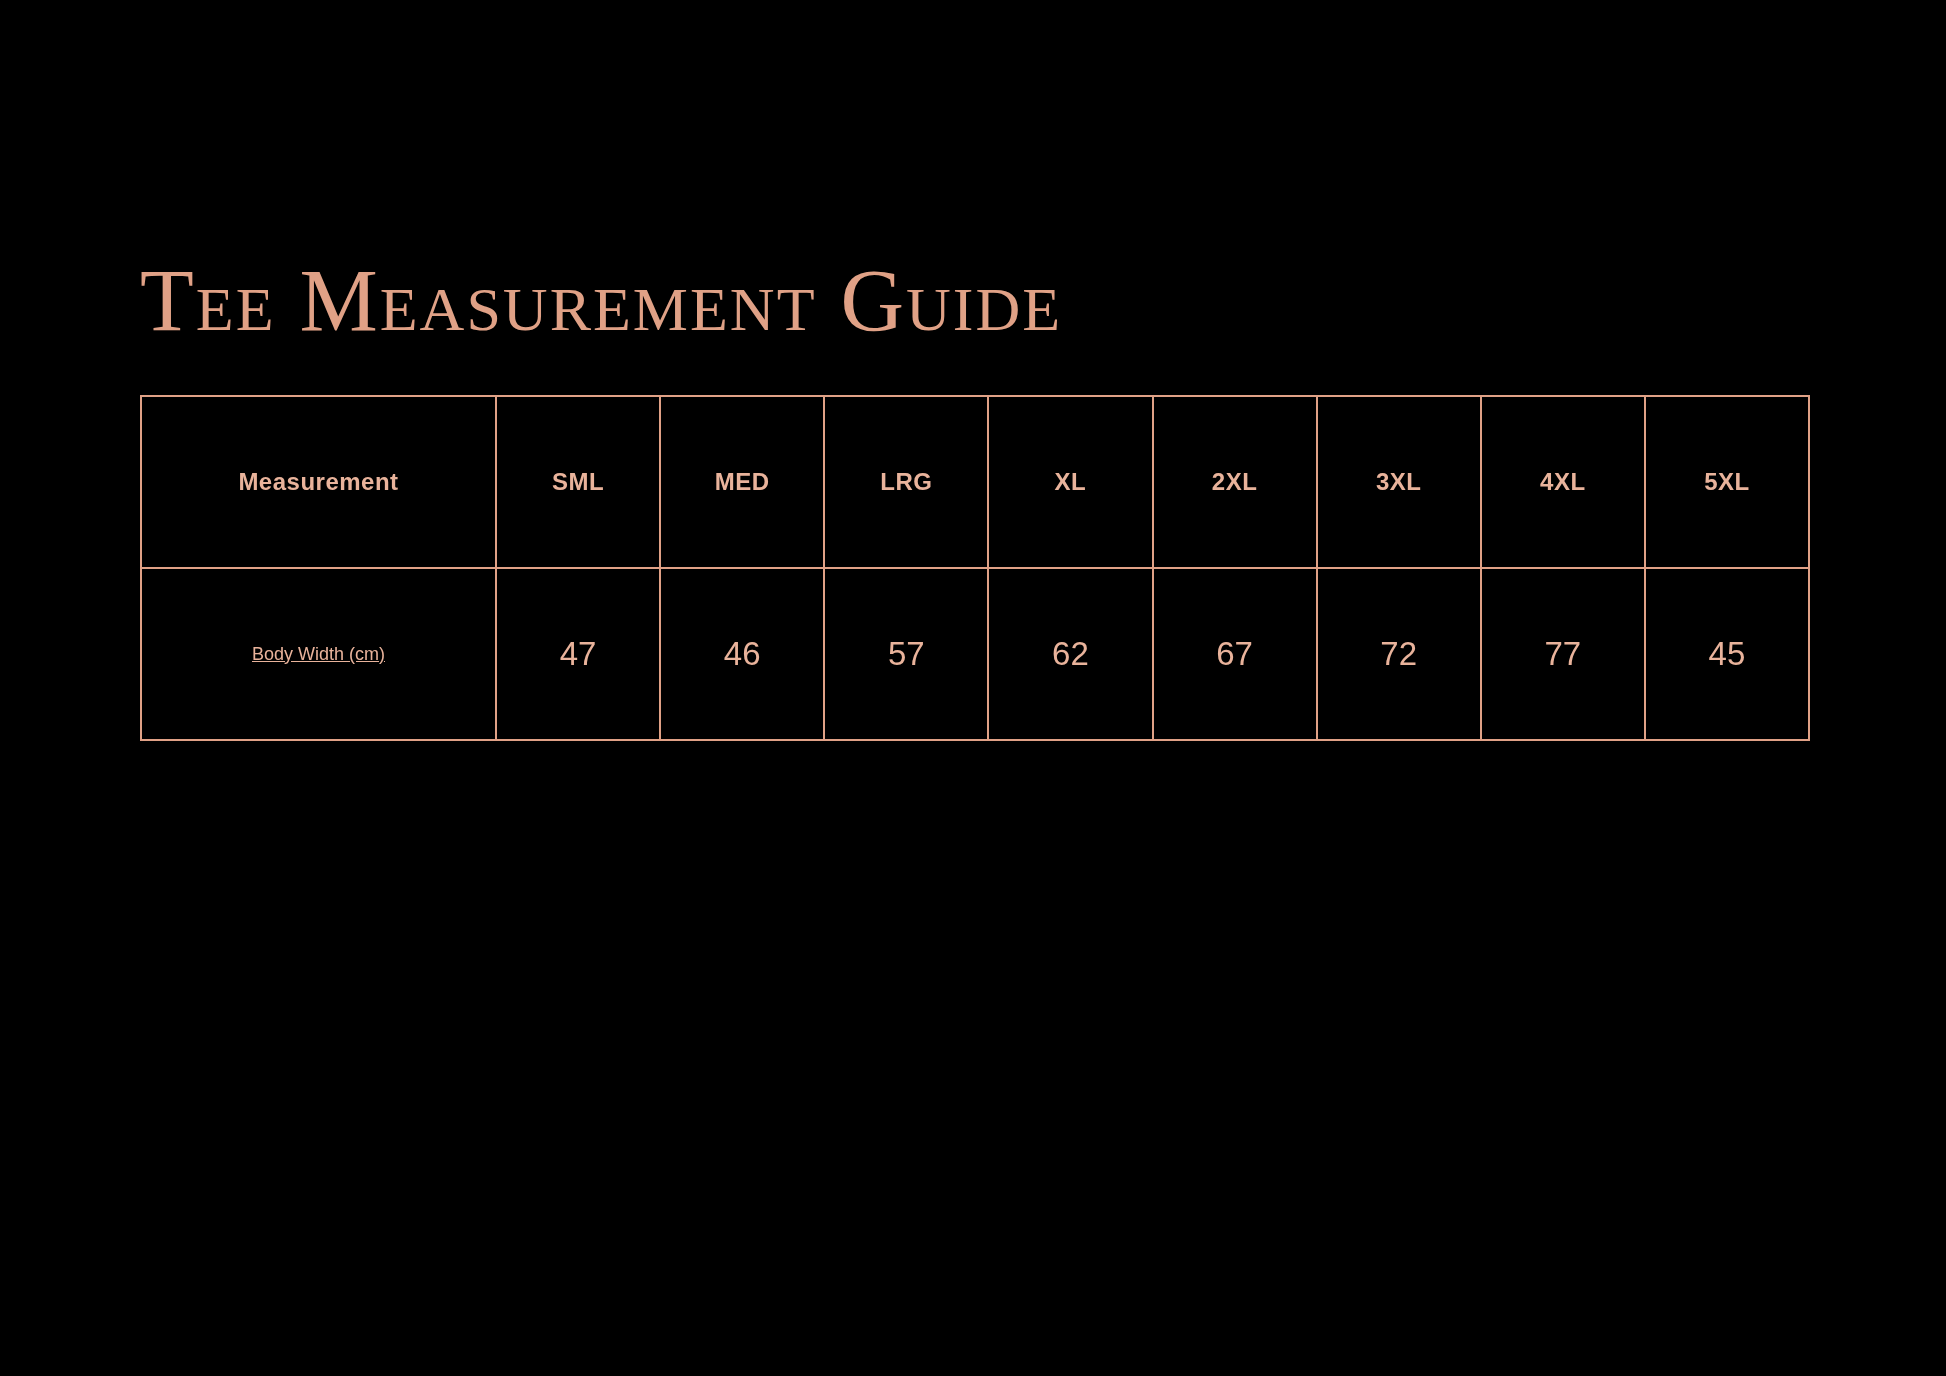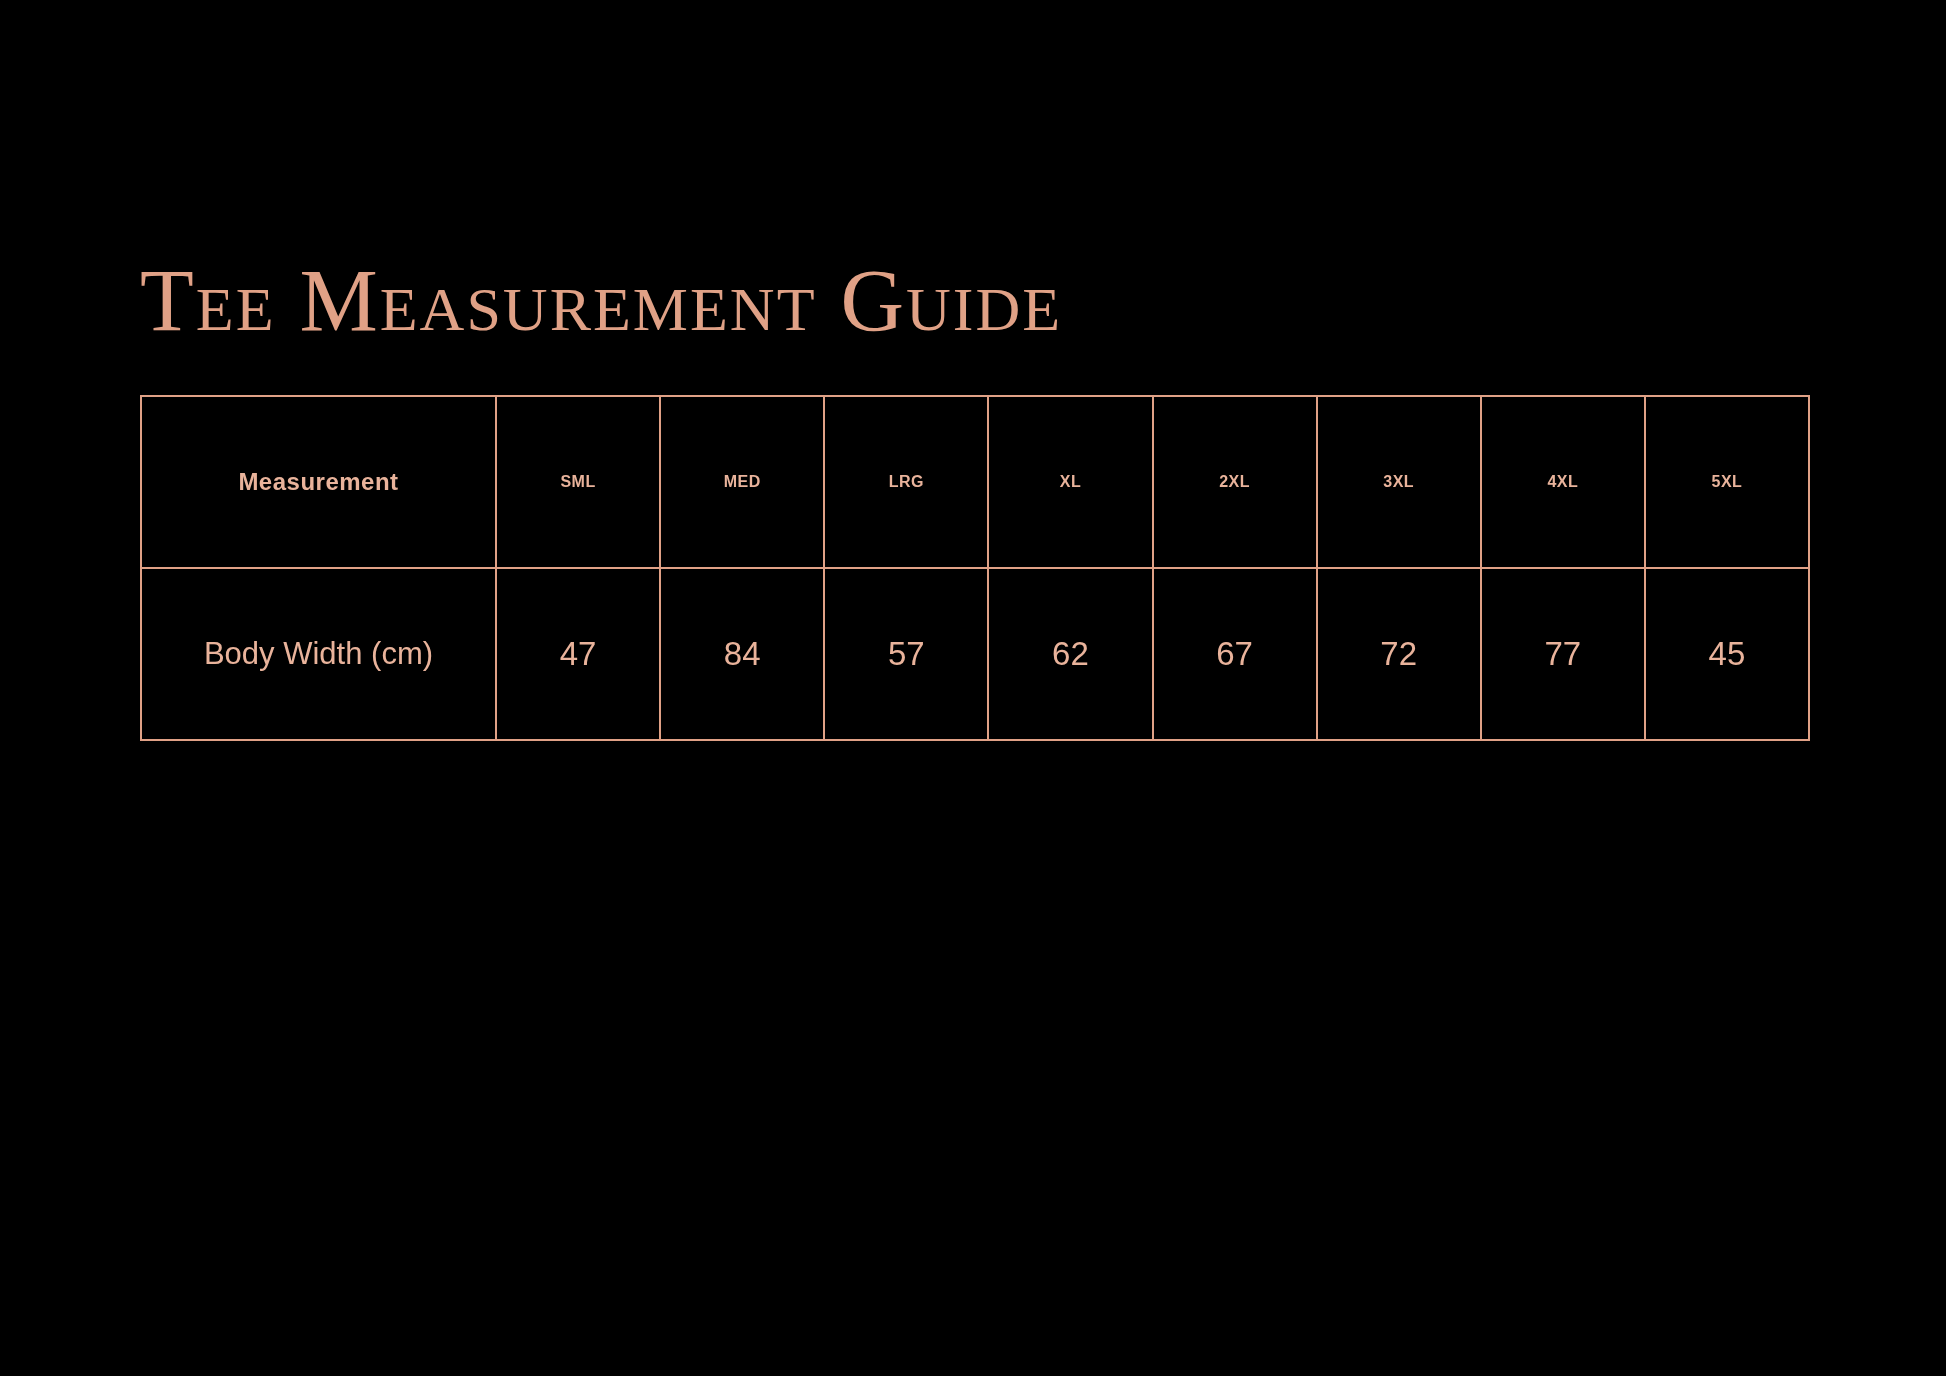--- a/index.html
+++ b/index.html
@@ -45,36 +45,37 @@
   }
   table.size-table td, table.size-table th {
     border: 2px solid #e0a186;
     color: #e9b39b;
     text-align: center;
     vertical-align: middle;
     font-family: "Liberation Sans", sans-serif;
   }
   table.size-table thead th {
     height: 168px;
-    font-size: 16px;
+    font-size: 24px;
     font-weight: bold;
     letter-spacing: 0.5px;
   }
   table.size-table thead th.label-col {
     font-size: 24px;
     font-weight: bold;
     border-radius: 24px;
   }
   table.size-table tbody td {
     height: 168px;
     font-size: 33px;
     font-weight: 400;
   }
   table.size-table tbody td.label-col {
-    font-size: 31px;
+    font-size: 18px;
+    text-decoration: underline;
   }
   col.first-col { width: 355px; }
   .note {
     margin-top: 46px;
     color: #d9a088;
     font-family: "Liberation Serif", serif;
     font-size: 43px;
     line-height: 1.45;
     text-align: center;
     letter-spacing: 1.5px;
@@ -112,21 +113,21 @@
           <th>2XL</th>
           <th>3XL</th>
           <th>4XL</th>
           <th>5XL</th>
         </tr>
       </thead>
       <tbody>
         <tr>
           <td class="label-col">Body Width (cm)</td>
           <td>47</td>
-          <td>84</td>
+          <td>46</td>
           <td>57</td>
           <td>62</td>
           <td>67</td>
           <td>72</td>
           <td>77</td>
           <td>45</td>
         </tr>
       </tbody>
     </table>
 

